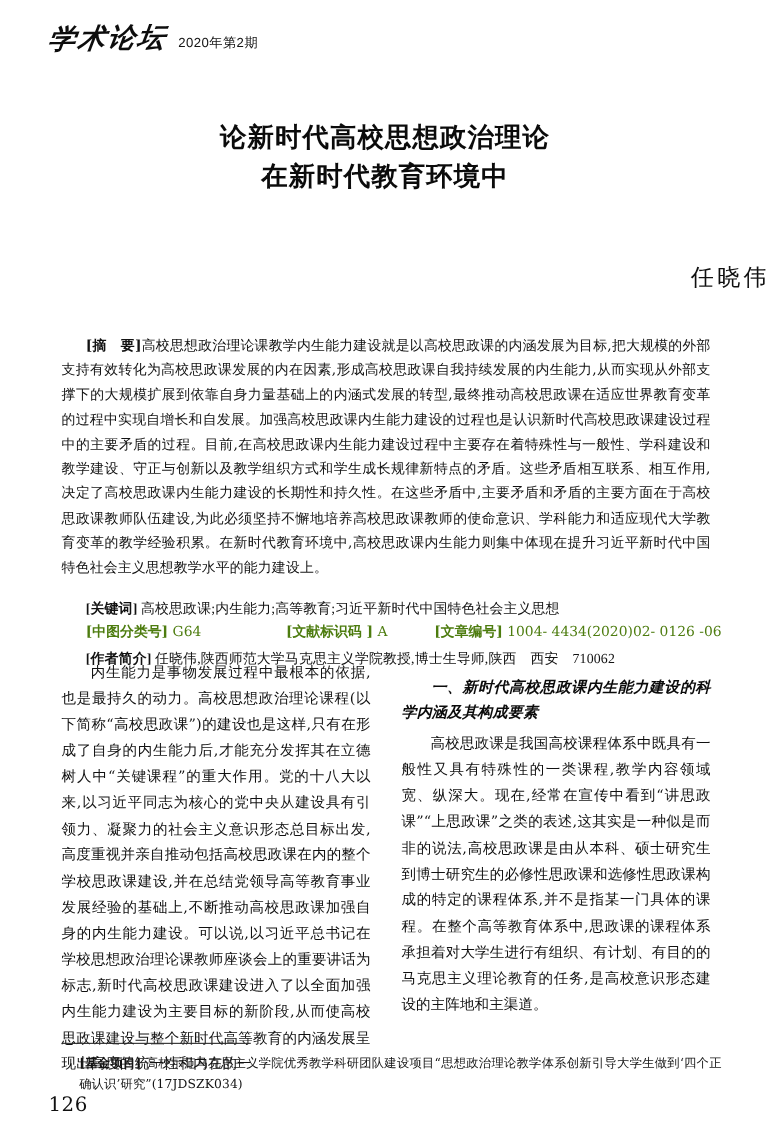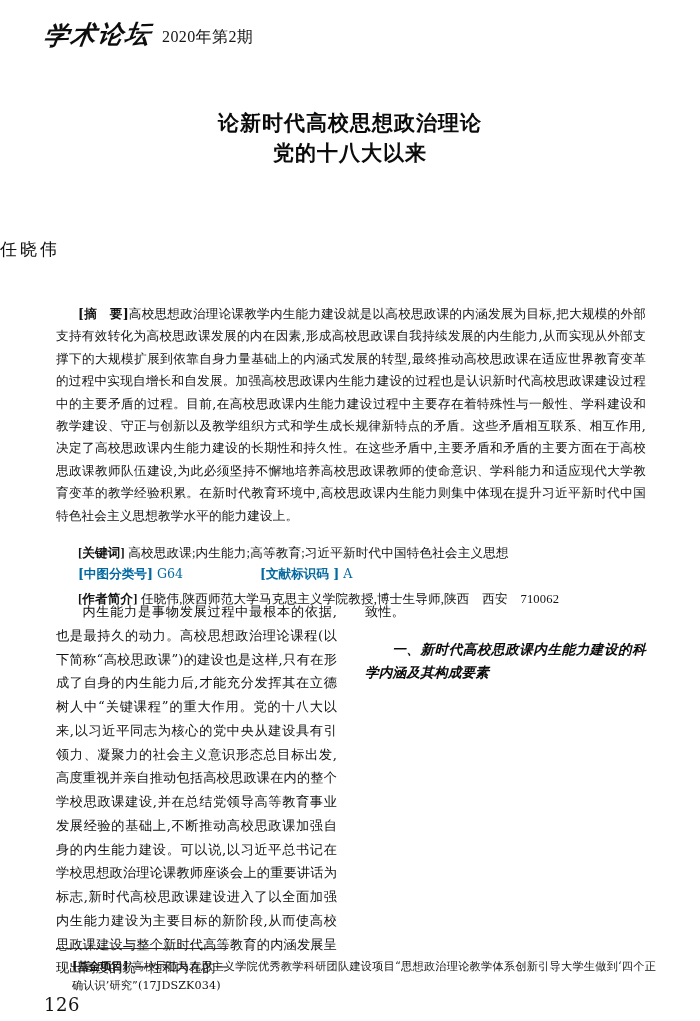--- a/index.html
+++ b/index.html
@@ -37,53 +37,53 @@
     font-size: 25px;
     font-weight: bold;
     font-style: italic;
     letter-spacing: 2px;
     color: #0d0d0d;
     transform: skewX(-9deg) rotate(-1.2deg);
     line-height: 1;
     white-space: nowrap;
   }
   .issue-line {
-    font-family: Liberation Serif, serif;
-    font-size: 16px;
+    font-family: Liberation Sans, sans-serif;
+    font-size: 12px;
     color: #141414;
     line-height: 1;
     padding-bottom: 2px;
     white-space: nowrap;
     letter-spacing: 0.4px;
   }
 
   
   .article-title {
     position: absolute;
     left: 60px;
     top: 108px;
     width: 580px;
     text-align: center;
     font-family: "DejaVu Sans", sans-serif;
-    font-size: 21px;
+    font-size: 24px;
     font-weight: 600;
     line-height: 1.45;
     letter-spacing: 1px;
     color: #0b0b0b;
   }
   .title-line { display: block; }
 
   .author-name {
     position: absolute;
     left: 0;
     top: 238px;
     width: 700px;
-    text-align: left;
-    font-family: "DejaVu Serif", serif;
-    font-size: 17px;
+    text-align: right;
+    font-family: "DejaVu Serif", serif;
+    font-size: 21px;
     letter-spacing: 3px;
     color: #101010;
   }
 
   
   .abstract-block {
     position: absolute;
     left: 56px;
     top: 303px;
     width: 590px;
@@ -116,28 +116,28 @@
 
   .class-row {
     position: absolute;
     left: 56px;
     top: 566px;
     width: 600px;
     padding-left: 22px;
     box-sizing: border-box;
     font-family: "DejaVu Serif", serif;
     font-size: 12.6px;
-    color: #0369a1;
+    color: #4d7c0f;
     display: flex;
     align-items: baseline;
   }
   .class-cell { white-space: nowrap; }
   .class-cell .val { font-family: "DejaVu Serif", serif; }
   .cell-clc  { width: 182px; }
-  .cell-doc  { width: 182px; }
+  .cell-doc  { width: 182px; margin-left: 47px; }
   .cell-art  { flex: 1; }
 
   
   .body-columns {
     position: absolute;
     left: 56px;
     top: 600px;
     width: 590px;
     height: 330px;
     display: flex;
@@ -208,21 +208,21 @@
 
 <div class="page">
 
   <div class="masthead">
     <span class="journal-logo">学术论坛</span>
     <span class="issue-line">2020年第2期</span>
   </div>
 
   <div class="article-title">
     <span class="title-line">论新时代高校思想政治理论</span>
-    <span class="title-line">党的十八大以来</span>
+    <span class="title-line">在新时代教育环境中</span>
   </div>
 
   <div class="author-name">任晓伟</div>
 
   <div class="abstract-block">
     <span class="lead-indent"></span><span class="tag">[摘　要]</span><span>高校思想政治理论课教学内生能力建设就是以高校思政课的内涵发展为目标,把大规模的外部支持有效转化为高校思政课发展的内在因素,形成高校思政课自我持续发展的内生能力,从而实现从外部支撑下的大规模扩展到依靠自身力量基础上的内涵式发展的转型,最终推动高校思政课在适应世界教育变革的过程中实现自增长和自发展。加强高校思政课内生能力建设的过程也是认识新时代高校思政课建设过程中的主要矛盾的过程。目前,在高校思政课内生能力建设过程中主要存在着特殊性与一般性、学科建设和教学建设、守正与创新以及教学组织方式和学生成长规律新特点的矛盾。这些矛盾相互联系、相互作用,决定了高校思政课内生能力建设的长期性和持久性。在这些矛盾中,主要矛盾和矛盾的主要方面在于高校思政课教师队伍建设,为此必须坚持不懈地培养高校思政课教师的使命意识、学科能力和适应现代大学教育变革的教学经验积累。在新时代教育环境中,高校思政课内生能力则集中体现在提升习近平新时代中国特色社会主义思想教学水平的能力建设上。</span>
   </div>
 
   <div class="meta-line meta-keywords">
     <span class="tag">[关键词]</span>
@@ -236,29 +236,33 @@
 
   <div class="class-row">
     <span class="class-cell cell-clc">
       <span class="tag">[中图分类号]</span>
       <span class="val">G64</span>
     </span>
     <span class="class-cell cell-doc">
       <span class="tag">[文献标识码 ]</span>
       <span class="val">A</span>
     </span>
+    <span class="class-cell cell-art">
+      <span class="tag">[文章编号]</span>
+      <span class="val">1004- 4434(2020)02- 0126 -06</span>
+    </span>
   </div>
 
   <div class="body-columns">
     <div class="col">
       <p>内生能力是事物发展过程中最根本的依据,也是最持久的动力。高校思想政治理论课程(以下简称“高校思政课”)的建设也是这样,只有在形成了自身的内生能力后,才能充分发挥其在立德树人中“关键课程”的重大作用。党的十八大以来,以习近平同志为核心的党中央从建设具有引领力、凝聚力的社会主义意识形态总目标出发,高度重视并亲自推动包括高校思政课在内的整个学校思政课建设,并在总结党领导高等教育事业发展经验的基础上,不断推动高校思政课加强自身的内生能力建设。可以说,以习近平总书记在学校思想政治理论课教师座谈会上的重要讲话为标志,新时代高校思政课建设进入了以全面加强内生能力建设为主要目标的新阶段,从而使高校思政课建设与整个新时代高等教育的内涵发展呈现出高度的统一性和内在的一</p>
     </div>
     <div class="col">
-      <p style="text-indent:0;">致性。</p>
       <div class="section-heading">一、新时代高校思政课内生能力建设的科学内涵及其构成要素</div>
+      <p>高校思政课是我国高校课程体系中既具有一般性又具有特殊性的一类课程,教学内容领域宽、纵深大。现在,经常在宣传中看到“讲思政课”“上思政课”之类的表述,这其实是一种似是而非的说法,高校思政课是由从本科、硕士研究生到博士研究生的必修性思政课和选修性思政课构成的特定的课程体系,并不是指某一门具体的课程。在整个高等教育体系中,思政课的课程体系承担着对大学生进行有组织、有计划、有目的的马克思主义理论教育的任务,是高校意识形态建设的主阵地和主渠道。</p>
     </div>
   </div>
 
   <div class="footnote-rule"></div>
   <div class="footnote">
     <span class="tag">[基金项目]</span>
     <span>高校示范马克思主义学院优秀教学科研团队建设项目“思想政治理论教学体系创新引导大学生做到‘四个正确认识’研究”(17JDSZK034)</span>
   </div>
 
   <div class="page-number">126</div>

